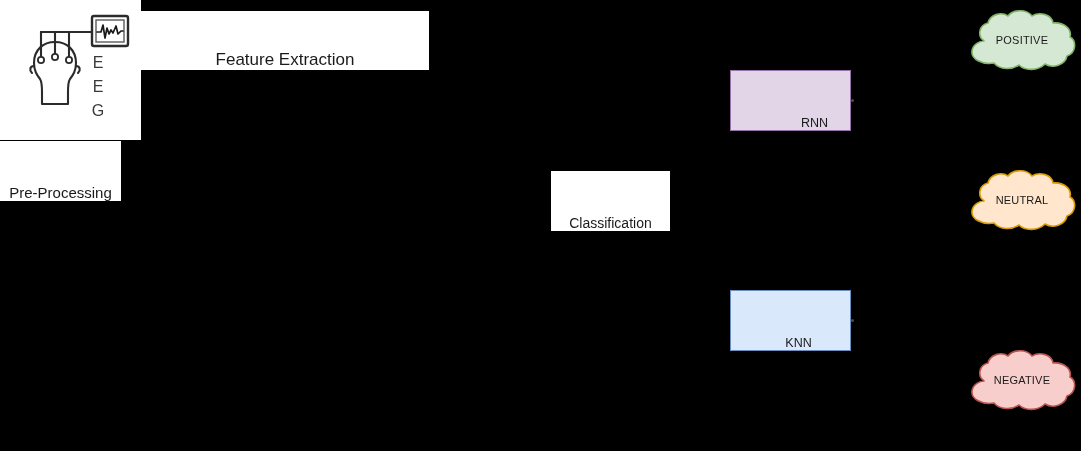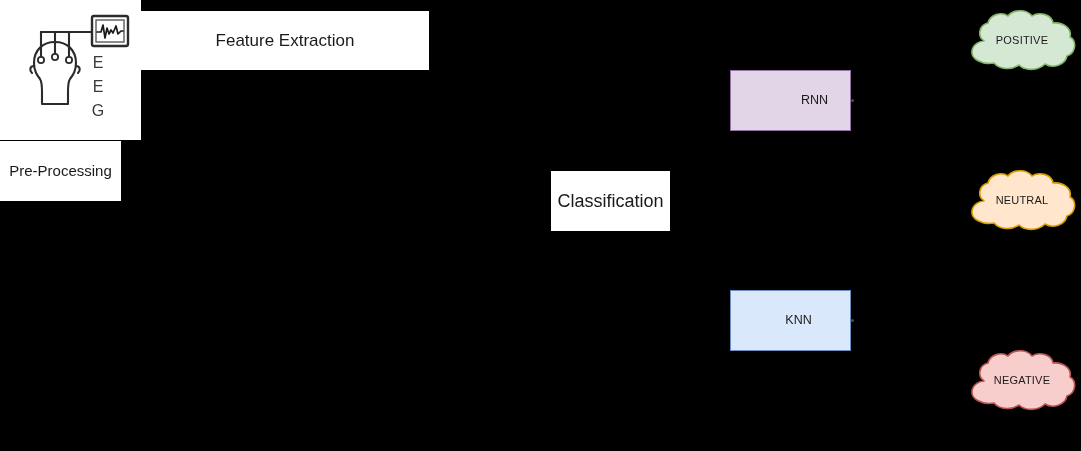--- a/index.html
+++ b/index.html
@@ -12,21 +12,21 @@
     width: 1081px;
     height: 451px;
     background: #000000;
     overflow: hidden;
     font-family: "Liberation Sans", sans-serif;
   }
   .node {
     position: absolute;
     box-sizing: border-box;
     display: flex;
-    align-items: center;
+    align-items: flex-end;
     justify-content: center;
     color: #1a1a1a;
     line-height: 1.15;
     text-align: center;
   }
   
   .plain-box {
     background: #ffffff;
     border: none;
   }
@@ -36,21 +36,21 @@
     font-size: 17px;
   }
   #pre-processing {
     left: 0px;    top: 141px;
     width: 121px; height: 60px;
     font-size: 15px;
   }
   #classification {
     left: 551px;  top: 171px;
     width: 119px; height: 60px;
-    font-size: 18px;
+    font-size: 14px;
   }
   
   #rnn-box {
     left: 730px;  top: 70px;
     width: 121px; height: 61px;
     background: #e1d5e7;
     border: 1px solid #9673a6;
     font-size: 12.5px;
     padding-left: 48px;
   }

